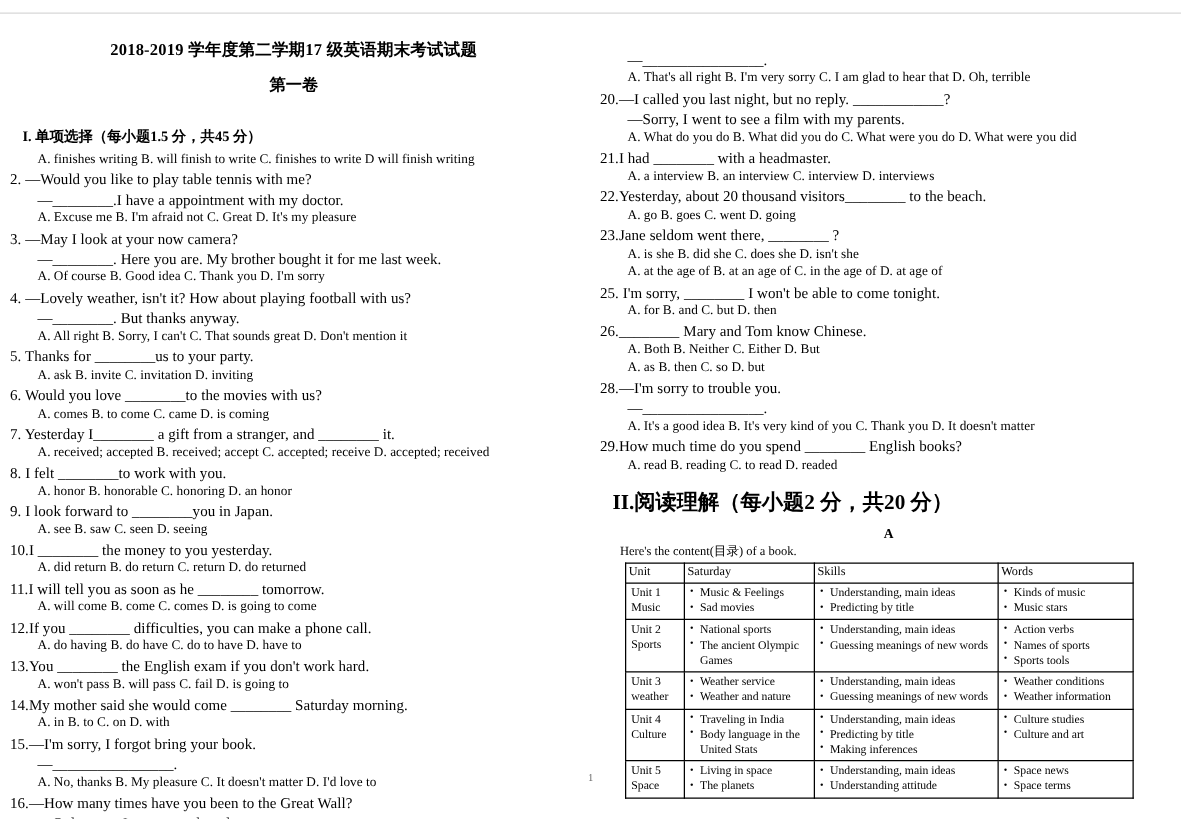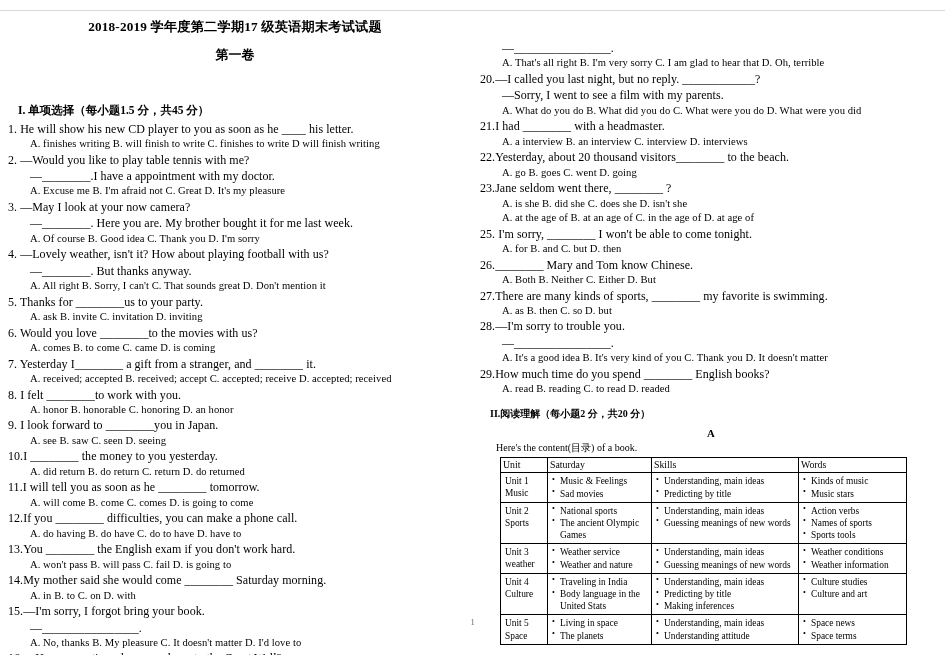--- a/index.html
+++ b/index.html
@@ -27,21 +27,21 @@
     top: 10px;
     left: 0;
     width: 945px;
     height: 1px;
     background: #d8d8d8;
   }
 
   
   .title-block {
     position: absolute;
-    top: 17px;
+    top: 30px;
     left: 0;
     width: 470px;
     text-align: center;
   }
   .doc-title {
     font-size: 13.2px;
     font-weight: bold;
     letter-spacing: 0.2px;
     line-height: 1.5;
     white-space: nowrap;
@@ -63,21 +63,21 @@
   .col-left  { left: 6px;   padding-top: 102px; }
   .col-right { left: 478px; padding-top: 40px;  }
 
   .sec-head {
     font-size: 11.5px;
     font-weight: bold;
     margin: 0 0 2px 12px;
     line-height: 1.45;
   }
   .sec-head-2 {
-    font-size: 10px;
+    font-size: 17px;
     font-weight: bold;
     margin: 10px 16px 6px 12px;
     line-height: 1.45;
   }
 
   .q {
     font-size: 12px;
     line-height: 1.37;
     margin: 0;
     padding: 0 2px 0 14px;
@@ -177,21 +177,20 @@
   <div class="title-block">
     <div class="doc-title">2018-2019 学年度第二学期17 级英语期末考试试题</div>
     <div class="doc-subtitle">第一卷</div>
   </div>
 
   <div class="col col-left">
 
     <div class="sec-head">I. 单项选择（每小题1.5 分，共45 分）</div>
 
     <div>
-      <div class="q">1. He will show his new CD player to you as soon as he ____ his letter.</div>
       <div class="opts">A.   finishes writing    B.   will finish to write    C.   finishes to write    D will finish writing</div>
     </div>
 
     <div>
       <div class="q">2. —Would you like to play table tennis with me?</div>
       <div class="q cont">—________.I have a appointment with my doctor.</div>
       <div class="opts">A. Excuse me    B. I'm afraid not    C. Great    D. It's my pleasure</div>
     </div>
 
     <div>
@@ -306,21 +305,20 @@
       <div class="q">25. I'm sorry, ________ I won't be able to come tonight.</div>
       <div class="opts">A. for    B. and    C. but    D. then</div>
     </div>
 
     <div>
       <div class="q">26.________ Mary and Tom know Chinese.</div>
       <div class="opts">A. Both    B. Neither    C. Either    D. But</div>
     </div>
 
     <div>
-      <div class="q">27.There are many kinds of sports, ________ my favorite is swimming.</div>
       <div class="opts">A. as    B. then    C. so    D. but</div>
     </div>
 
     <div>
       <div class="q">28.—I'm sorry to trouble you.</div>
       <div class="q cont">—________________.</div>
       <div class="opts">A.  It's a good idea    B. It's very kind of you    C. Thank you    D. It doesn't matter</div>
     </div>
 
     <div>

